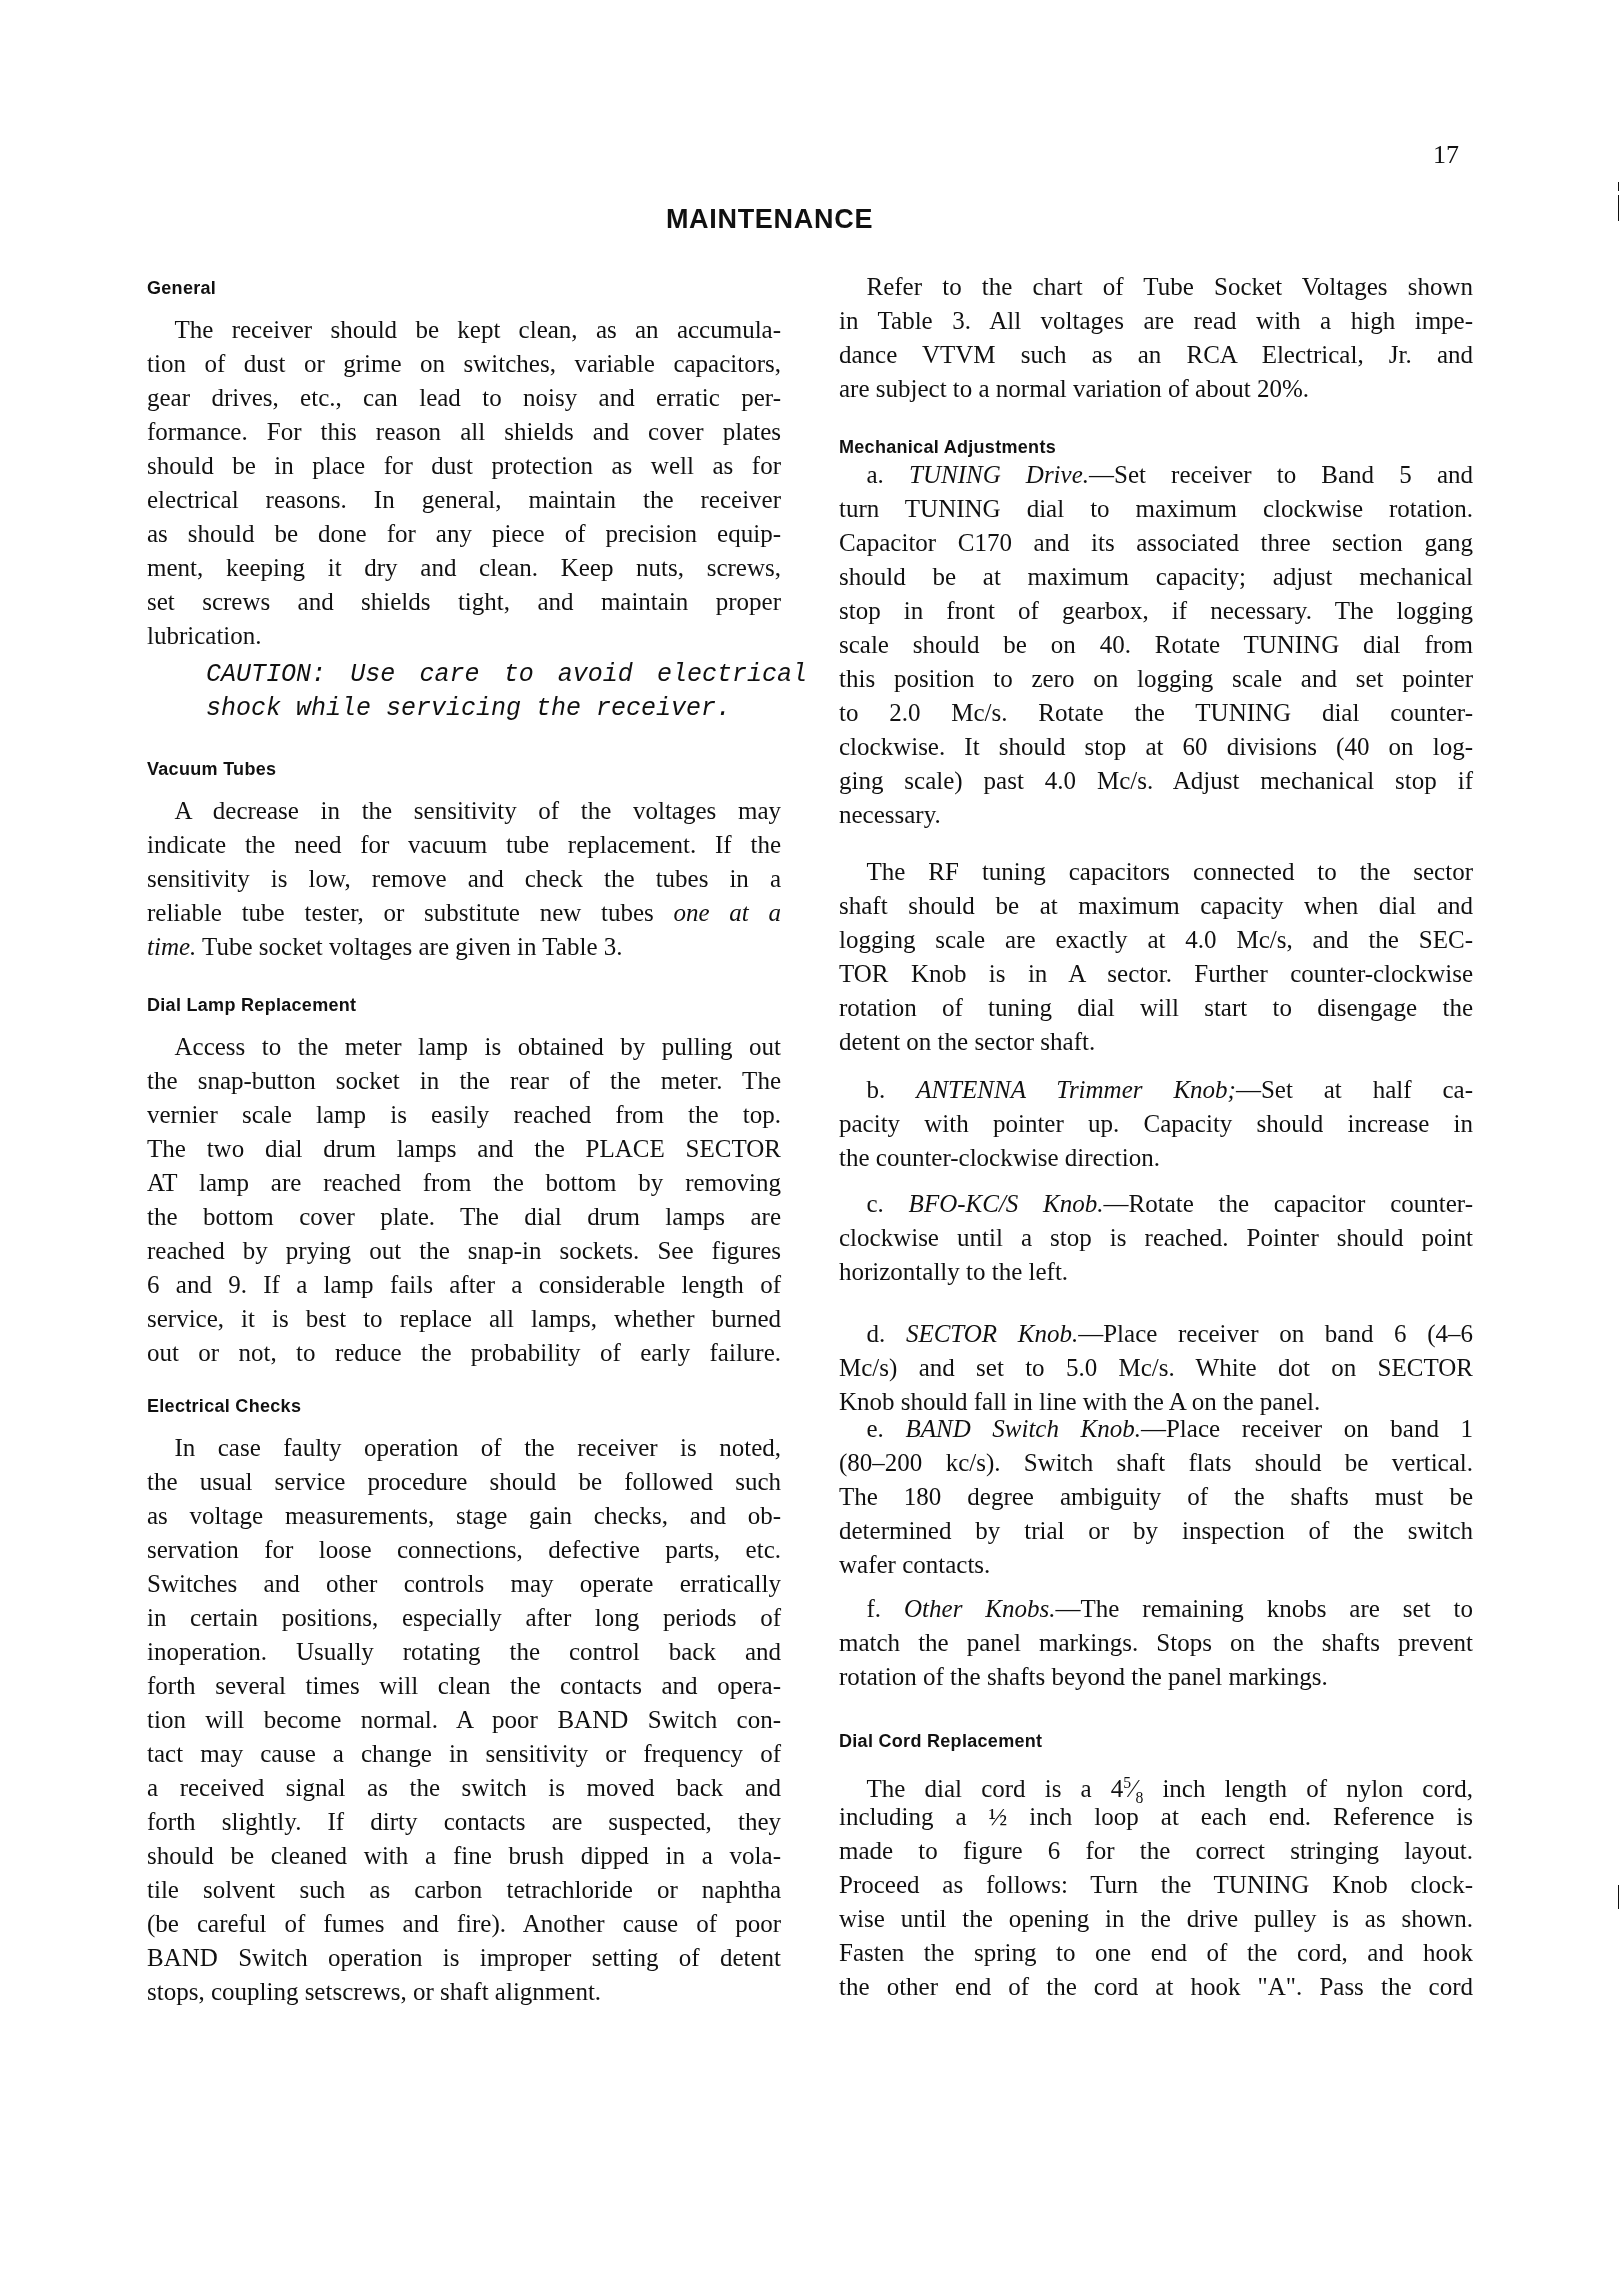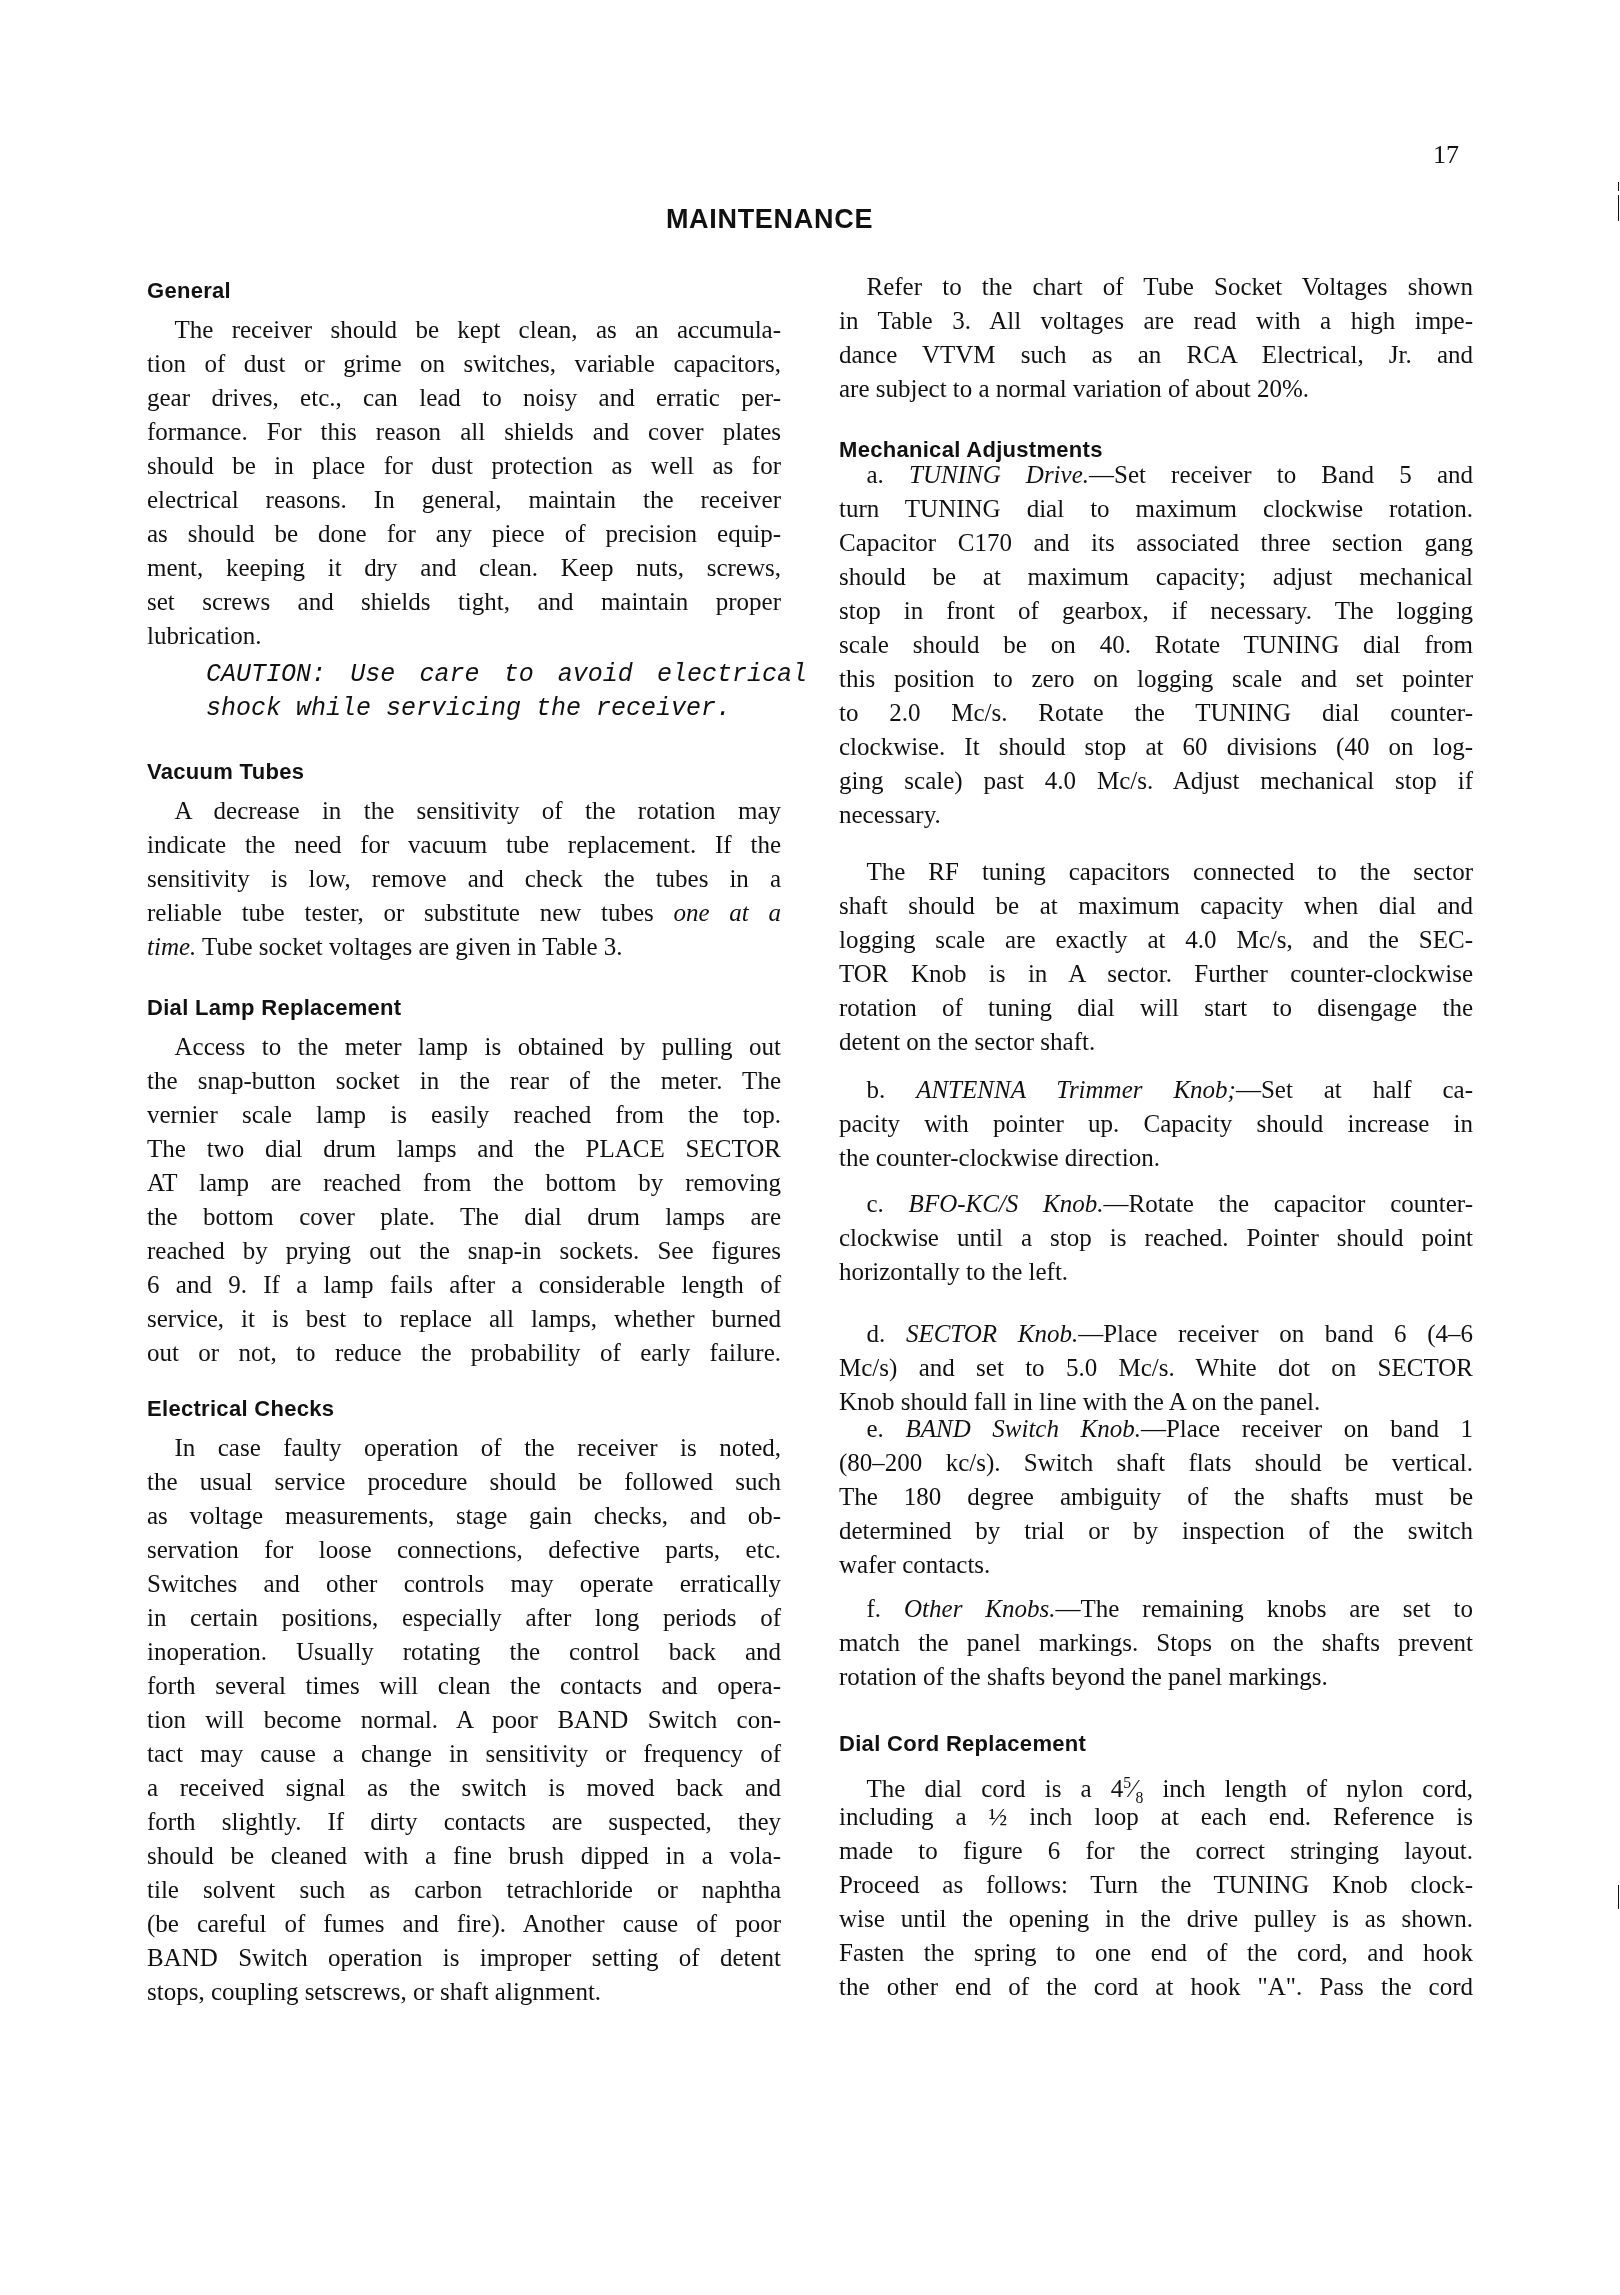--- a/index.html
+++ b/index.html
@@ -2,21 +2,21 @@
 <html style="font-size:10.5px"><head>
 <meta charset="utf-8">
 <style>
   html, body { margin: 0; padding: 0; background: #ffffff; }
   body { width: 1620px; height: 2295px; position: relative; overflow: hidden; color: #111; }
   .page-number { position: absolute; left: 1433px; top: 140px; font-family: "Liberation Serif", serif; font-size: 26px; }
   .page-title { position: absolute; left: 0; width: 1539px; top: 204px; text-align: center; font-family: "Liberation Sans", sans-serif; font-weight: bold; font-size: 27px; letter-spacing: 0.7px; margin: 0; }
   .column { position: absolute; top: 0; width: 634px; }
   .col-left { left: 147px; }
   .col-right { left: 839px; }
-  .heading { position: absolute; left: 0; font-family: "Liberation Sans", sans-serif; font-weight: bold; font-size: 22px; margin: 0; letter-spacing: 0.3px; white-space: nowrap; }
+  .heading { position: absolute; left: 0; font-family: "Liberation Sans", sans-serif; font-weight: bold; font-size: 18px; margin: 0; letter-spacing: 0.3px; white-space: nowrap; }
   .para { position: absolute; left: 0; width: 634px; font-family: "Liberation Serif", serif; font-size: 25px; line-height: 34px; text-align: justify; margin: 0; hyphens: none; }
   .para .line { display: block; text-align: justify; text-align-last: justify; height: 34px; white-space: nowrap; overflow: visible; }
   .para .line.last { text-align-last: left; }
   .para .line.indent { padding-left: 27.5px; }
   .caution { position: absolute; left: 59px; width: 524px; font-family: Liberation Mono, monospace; font-style: italic; font-size: 25px; line-height: 34px; margin: 0; }
   .caution .line { display: block; white-space: nowrap; }
   .edge-mark { position: absolute; left: 1619px; width: 1.3px; background: #111; }
   em { font-style: italic; }
 </style>
 </head>
@@ -47,21 +47,21 @@
     </div>
     <div class="caution" style="top:658px;">
       <span class="line" style="word-spacing:9.2px;">CAUTION: Use care to avoid electrical</span>
       <span class="line">shock while servicing the receiver.</span>
     </div>
   </section>
 
   <section>
     <h2 class="heading" style="top:759px;">Vacuum Tubes</h2>
     <div class="para" style="top:794px;">
-      <span class="line indent">A decrease in the sensitivity of the rotation may</span>
+      <span class="line indent">A decrease in the sensitivity of the voltages may</span>
       <span class="line">indicate the need for vacuum tube replacement. If the</span>
       <span class="line">sensitivity is low, remove and check the tubes in a</span>
       <span class="line"><span>reliable tube tester, or substitute new tubes </span><em>one at a</em></span>
       <span class="line last"><em>time.</em><span> Tube socket voltages are given in Table 3.</span></span>
     </div>
   </section>
 
   <section>
     <h2 class="heading" style="top:995px;">Dial Lamp Replacement</h2>
     <div class="para" style="top:1030px;">

